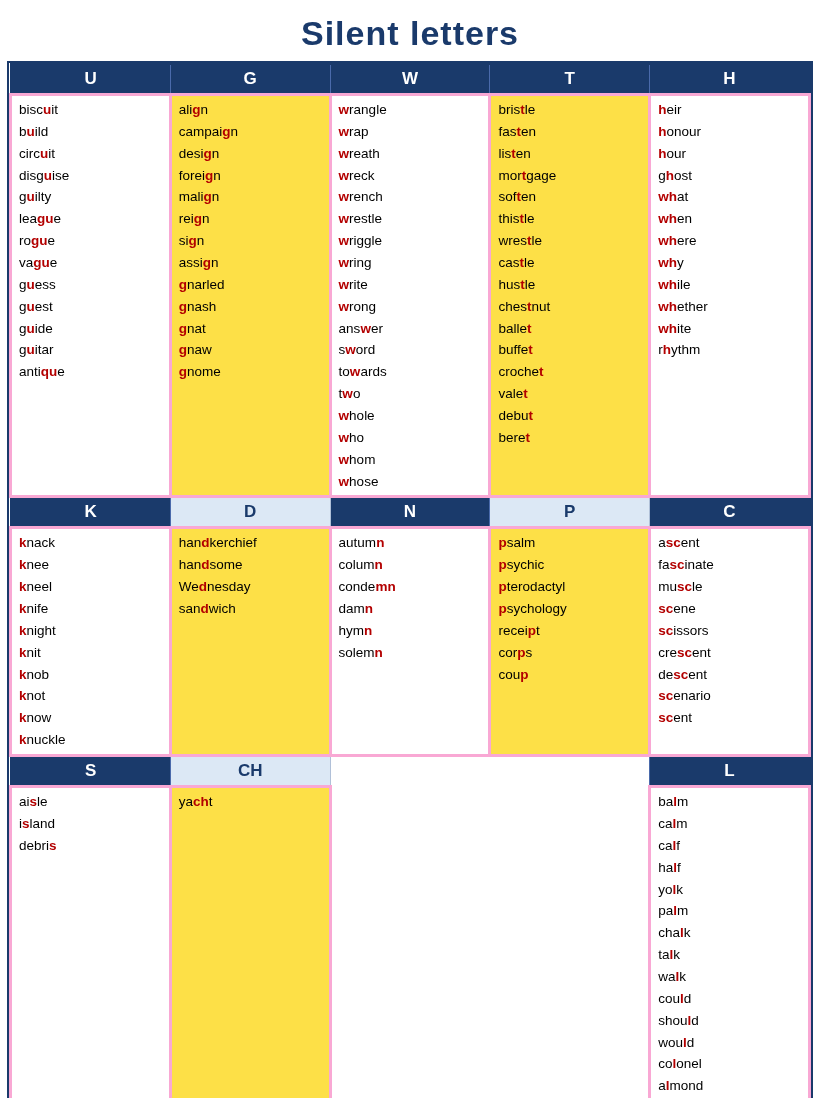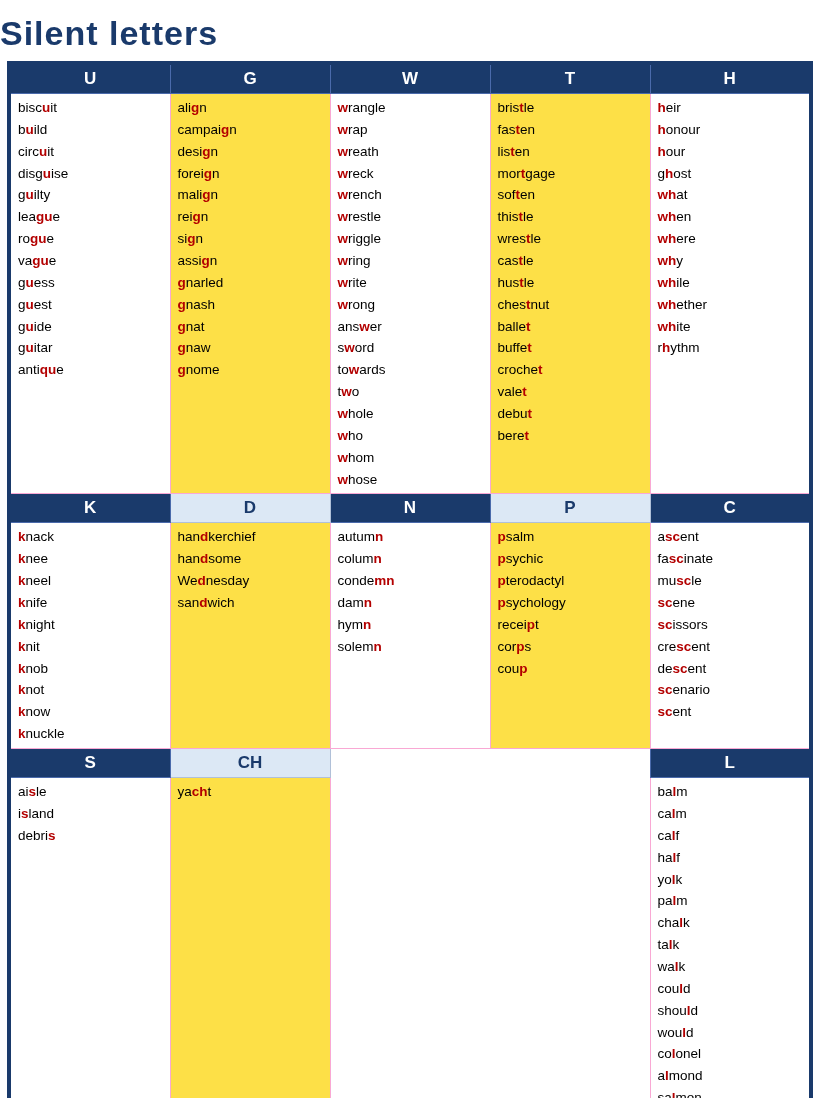--- a/index.html
+++ b/index.html
@@ -39,26 +39,26 @@
       border: 1px solid #b0c0d8;
       background: #fff;
     }
   </style>
 </head>
 <body>
 
 <style>
 * { margin:0; padding:0; box-sizing:border-box; }
 body { background:#fff; font-family: Arial, sans-serif; width:820px; }
-.page-title { text-align:left; font-size:34px; font-weight:bold; color:#1a3a6b; padding:14px 0 8px 0; }
+.page-title { text-align:center; font-size:34px; font-weight:bold; color:#1a3a6b; padding:14px 0 8px 0; }
 .outer { margin: 0 7px 4px 7px; border: 2px solid #1a3a6b; }
 table { width:100%; border-collapse:collapse; table-layout:fixed; }
 th { background:#1a3a6b; color:#fff; text-align:center; font-size:17px; font-weight:bold; padding:4px 2px; border:1px solid #4a6aab; }
 th.light { background:#dce8f5; color:#1a3a6b; border:1px solid #b0c0d8; }
-td { font-size:13.5px; line-height:1.62; padding:3px 7px; vertical-align:top; border:1px solid #f9a8d4; background:#fff; }
+td { font-size:13.5px; line-height:1.62; padding:3px 7px; vertical-align:top; border:3px solid #f9a8d4; background:#fff; }
 td.sh { background:#fde047; }
 b.r { color:#b30000; font-weight:bold; }
 </style>
 
 <div class="page-title">Silent letters</div>
 <div class="outer">
 <table>
 <colgroup>
 <col style="width:20%">
         <col style="width:20%">

